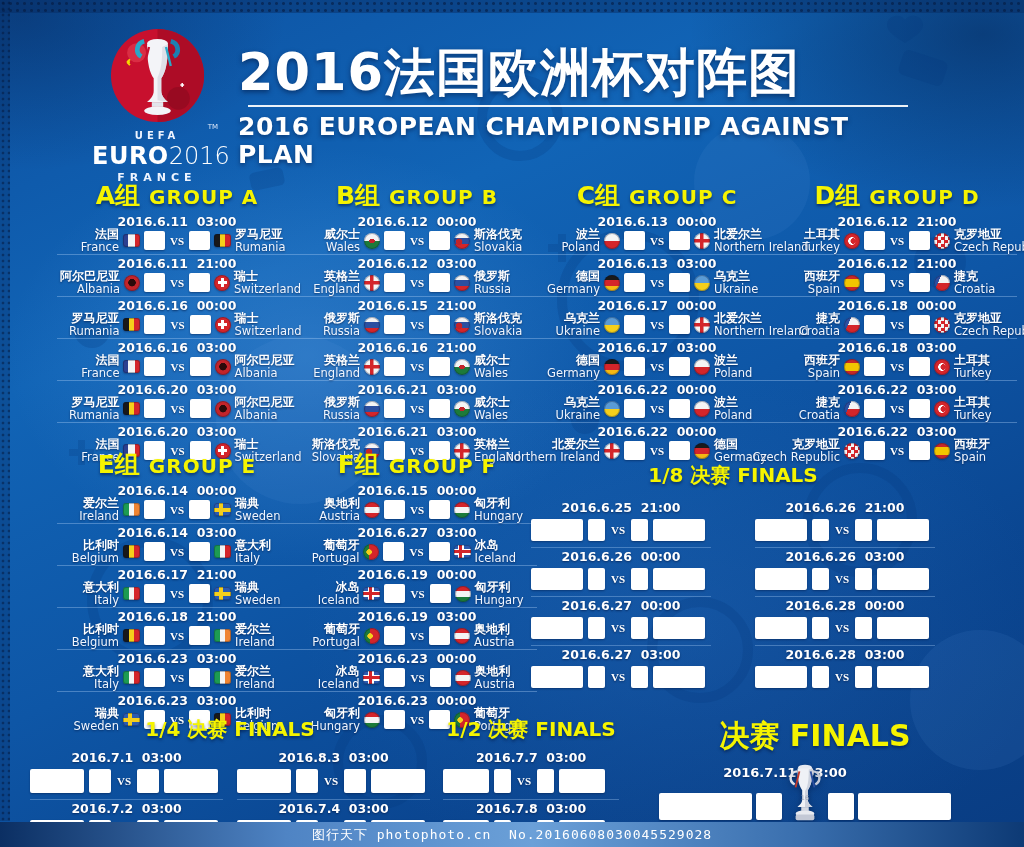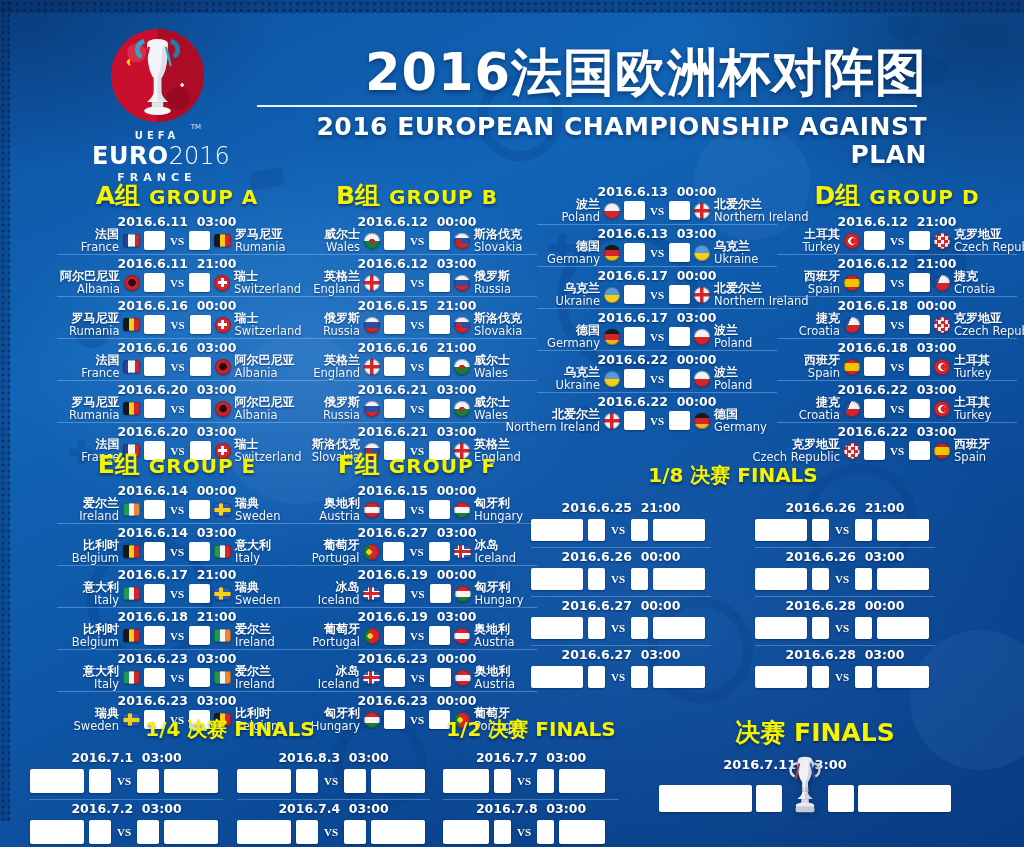--- a/index.html
+++ b/index.html
@@ -17,22 +17,22 @@
   .edge-left{position:absolute;top:0;bottom:26px;left:0;width:10px;
     background:radial-gradient(circle,rgba(4,24,60,.5) 1.2px,transparent 1.7px) 0 0/6px 6px, rgba(7,42,96,.35);}
 
   
   .logo{position:absolute;left:92px;top:28px;width:130px;text-align:center;line-height:1;}
   .logo-uefa{font-size:10px;letter-spacing:4px;font-weight:bold;margin-top:5px;color:#eef4ff;}
   .logo-euro{margin-top:3px;font-size:24px;color:#fff;}
   .logo-euro .b{font-weight:900;letter-spacing:.5px;}
   .logo-euro .l{font-weight:300;}
   .logo-france{margin-top:4px;font-size:11px;letter-spacing:5px;font-weight:bold;color:#eef4ff;}
-  .logo-tm{position:absolute;right:21px;top:96px;font-size:7px;color:#dce8fa;text-align:right;}
-  .title-block{position:absolute;left:247px;top:44px;width:680px;text-align:right;}
+  .logo-tm{position:absolute;right:4px;top:96px;font-size:7px;color:#dce8fa;text-align:right;}
+  .title-block{position:absolute;left:238px;top:44px;width:680px;text-align:left;}
   .title-cn{margin:0;font-size:51px;line-height:58px;font-weight:900;letter-spacing:1px;
     text-shadow:0 2px 5px rgba(0,20,60,.55);}
   .title-divider{height:2px;background:rgba(255,255,255,.92);margin:3px 10px 6px;}
   .title-en{margin:0;font-size:25px;line-height:28px;font-weight:bold;letter-spacing:.5px;
     text-shadow:0 2px 4px rgba(0,20,60,.5);}
 
   
   .group{position:absolute;width:240px;}
   .gA{left:57px;top:183px}.gB{left:297px;top:183px}.gC{left:537px;top:183px}
   .gD{left:777px;top:183px}.gE{left:57px;top:452px}.gF{left:297px;top:452px}
@@ -111,21 +111,21 @@
   .r16 .kbx.wide{width:52px;height:22px;} .r16 .kbx.small{width:17px;height:22px;}
   .qf{position:absolute;left:30px;top:716px;width:400px;}
   .qf .ko-title{font-size:20px;margin-bottom:6px;}
   .qf-grid{display:flex;gap:14px;}
   .qf-col{width:193px;}
   .qf .kbx.wide{width:54px;height:24px;} .qf .kbx.small{width:22px;height:24px;}
   .sf{position:absolute;left:443px;top:716px;width:176px;}
   .sf .ko-title{font-size:20px;margin-bottom:6px;}
   .sf .kbx.wide{width:46px;height:24px;} .sf .kbx.small{width:17px;height:24px;}
   .final{position:absolute;left:645px;top:716px;width:340px;}
-  .final .ko-title{font-size:25px;margin-bottom:8px;}
+  .final .ko-title{font-size:30px;margin-bottom:8px;}
   .final-date{width:280px;font-size:13px;font-weight:bold;text-align:center;white-space:pre;
     text-shadow:0 1px 2px rgba(0,20,60,.6);}
   .final-row{display:flex;align-items:center;gap:4px;margin-top:8px;padding-left:14px;}
   .final .kbx.wide{width:93px;height:27px;} .final .kbx.small{width:26px;height:27px;}
   .trophy{flex:none;margin-top:-26px;filter:drop-shadow(0 2px 3px rgba(0,20,60,.5));}
 
   
   .watermark{position:absolute;left:0;right:0;bottom:0;height:25px;display:flex;
     align-items:center;justify-content:center;
     background:linear-gradient(90deg,#0b2f63 0%,#4f84c4 28%,#6ba0d8 52%,#3a6fae 78%,#0d3a75 100%);}
@@ -413,20 +413,21 @@
             <span class="bx"></span>
             <span class="flag f-en"></span>
             <span class="team away">
               <span class="t-cn">英格兰</span>
               <span class="t-en">England</span>
             </span>
           </div>
         </div>
       </section>
       <section class="group gC">
+        <div class="g-head"><span class="g-cn">C组</span><span class="g-en">GROUP C</span></div>
         <div class="match">
           <div class="m-date">2016.6.13  00:00</div>
           <div class="m-row">
             <span class="team home">
               <span class="t-cn">波兰</span>
               <span class="t-en">Poland</span>
             </span>
             <span class="flag f-pl"></span>
             <span class="bx"></span>
             <span class="vs">VS</span>
@@ -1047,14 +1048,17 @@
         <rect x="16" y="48" width="8" height="4" fill="#d5d9e2"></rect>
         <ellipse cx="20" cy="55" rx="10" ry="3.6" fill="#e8eaf0"></ellipse>
         <rect x="10" y="56" width="20" height="6" rx="2" fill="#c4c9d6"></rect>
         <text x="20" y="40" font-size="7" fill="#9aa2b4" text-anchor="middle" font-family="DejaVu Sans, sans-serif">16</text>
       </svg>
       <span class="kbx small"></span>
       <span class="kbx wide"></span>
     </div>
   </section>
 
+  <footer class="watermark">
+    <span>图行天下 photophoto.cn  No.20160608030045529028</span>
+  </footer>
 
 </div>
 
 </body></html>

